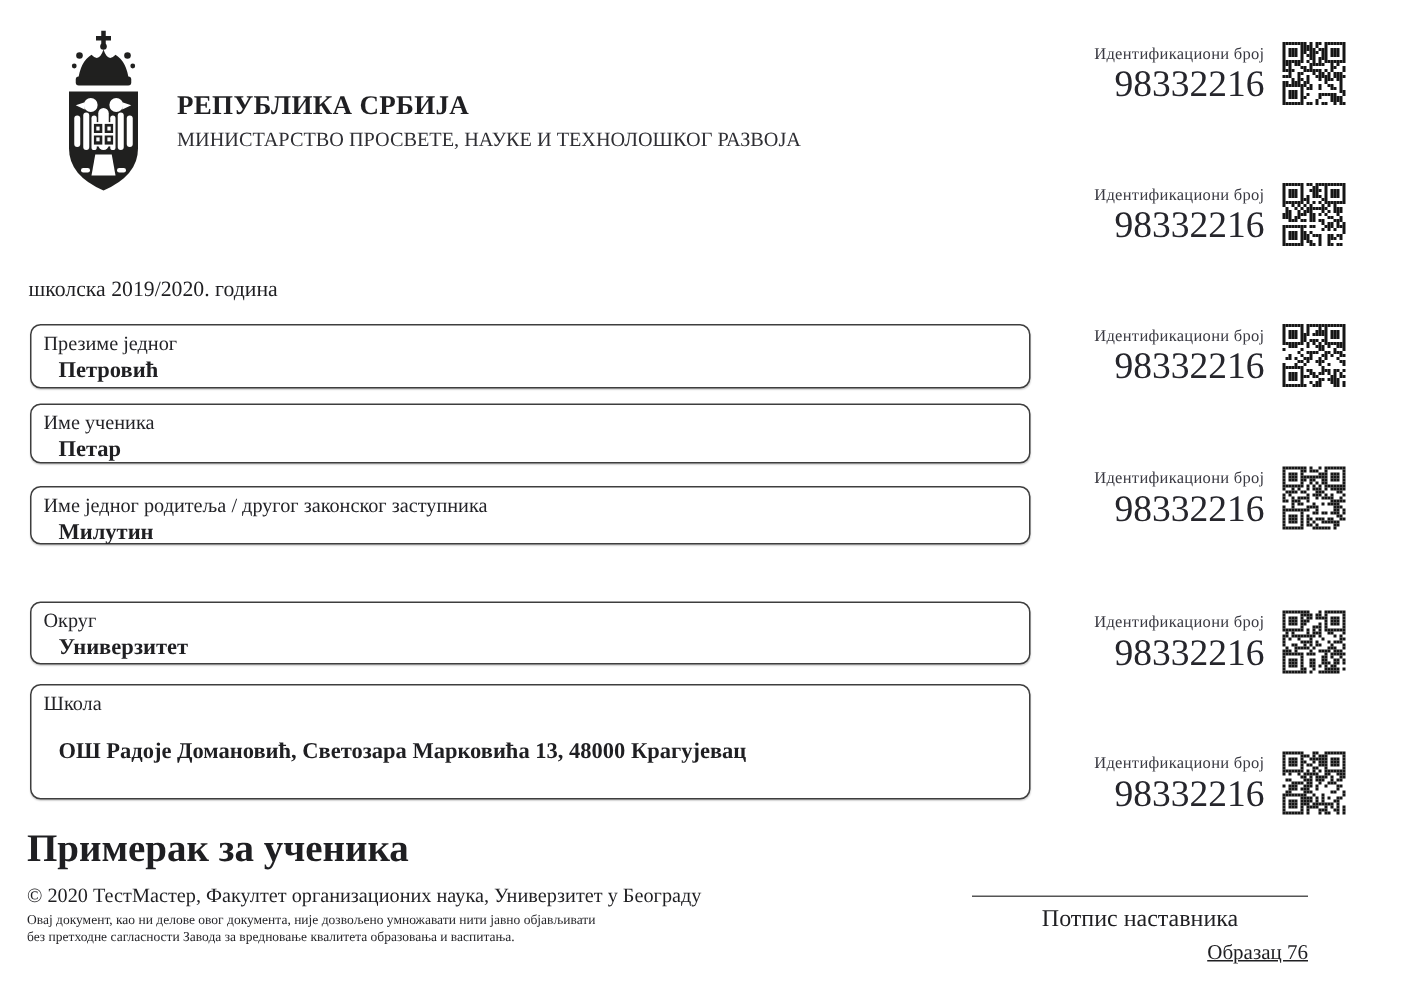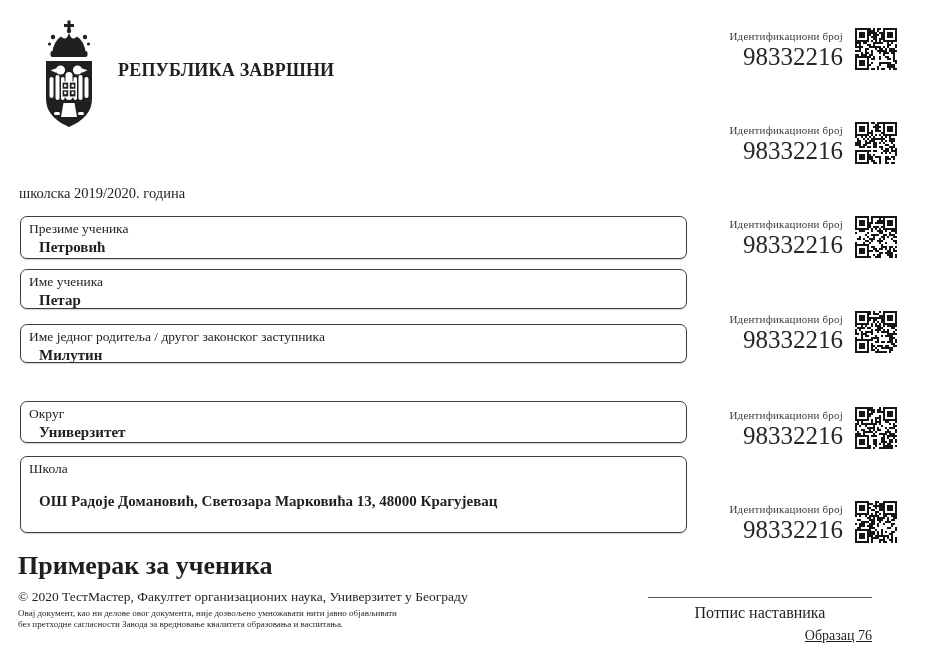--- a/index.html
+++ b/index.html
@@ -84,26 +84,27 @@
         <rect x="24" y="62" width="14" height="15" fill="#20201f" stroke="#fff" stroke-width="1.2"></rect>
         <path d="M31 62 V77 M24 69.5 H38" stroke="#fff" stroke-width="1.6" fill="none"></path>
         <rect x="26.2" y="64.4" width="2.2" height="2.6" fill="#fff"></rect>
         <rect x="33.6" y="64.4" width="2.2" height="2.6" fill="#fff"></rect>
         <rect x="26.2" y="71.6" width="2.2" height="2.6" fill="#fff"></rect>
         <rect x="33.6" y="71.6" width="2.2" height="2.6" fill="#fff"></rect>
       </g>
     </svg>
   </div>
 
-  <div class="country">РЕПУБЛИКА ЗАВРШНИ</div>
+  <div class="country">РЕПУБЛИКА СРБИЈА</div>
+  <div class="org-line1">МИНИСТАРСТВО ПРОСВЕТЕ, НАУКЕ И ТЕХНОЛОШКОГ РАЗВОЈА</div>
 
   <div class="subtitle">школска 2019/2020. година</div>
 
   <div class="fbox f1">
-    <div class="flabel">Презиме ученика</div>
+    <div class="flabel">Презиме једног</div>
     <div class="fvalue">Петровић</div>
   </div>
   <div class="fbox f3">
     <div class="flabel">Име једног родитеља / другог законског заступника</div>
     <div class="fvalue">Милутин</div>
   </div>
   <div class="fbox f2">
     <div class="flabel">Име ученика</div>
     <div class="fvalue">Петар</div>
   </div>

